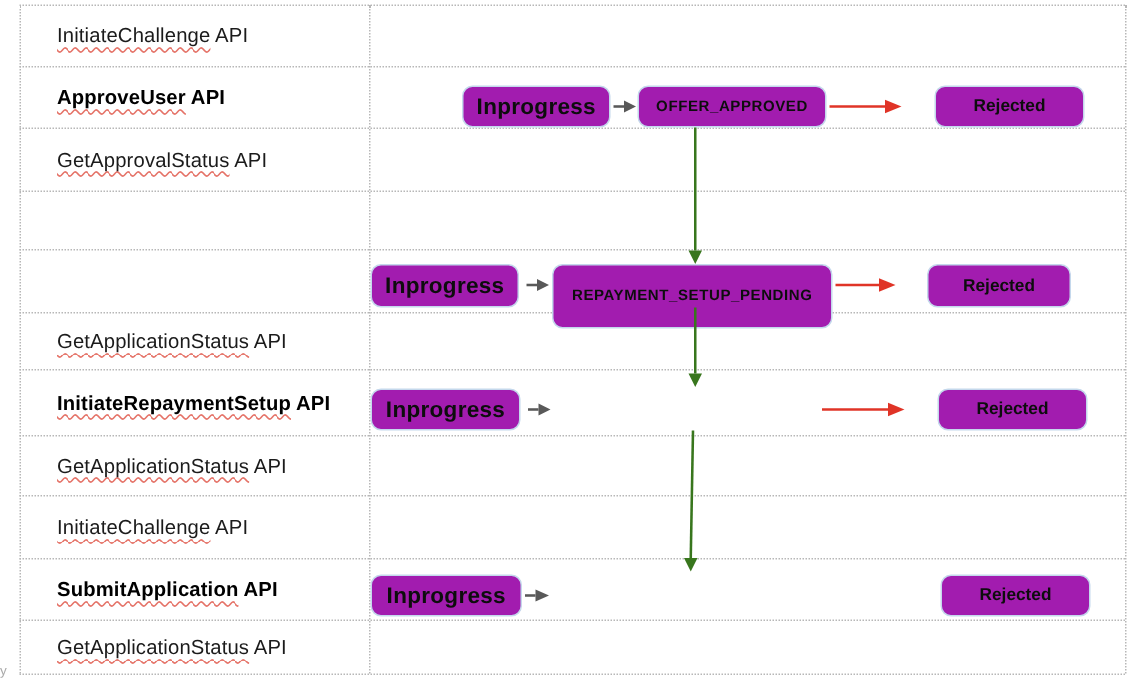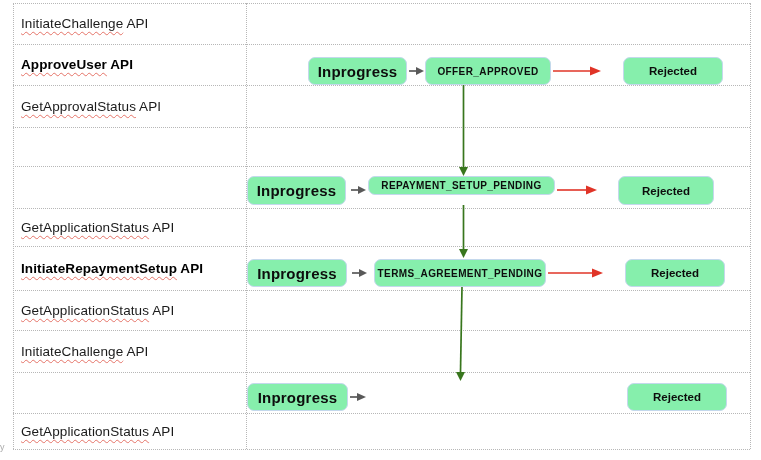--- a/index.html
+++ b/index.html
@@ -5,33 +5,33 @@
   html,body{margin:0;padding:0;background:#fff;}
   #canvas{
     position:relative;width:761px;height:460px;background:#fff;overflow:hidden;
     font-family:"Liberation Sans", sans-serif;
   }
   
   .hline{position:absolute;left:13px;width:737px;height:0;border-top:1px dotted #b7b7b7;}
   .vline{position:absolute;top:3px;height:446px;width:0;border-left:1px dotted #b7b7b7;}
   
   .cell{
-    position:absolute;left:8px;width:232px;display:flex;align-items:center;
+    position:absolute;left:25px;width:232px;display:flex;align-items:center;
     padding-left:13px;box-sizing:border-box;font-size:13.5px;color:#1b1b1b;
     letter-spacing:0.1px;
   }
   .cell.bold{font-weight:bold;color:#000;}
   .sq{
     text-decoration-line:underline;text-decoration-style:wavy;
     text-decoration-color:#e57368;text-decoration-thickness:1px;
     text-underline-offset:3px;
   }
   
   .fbox{
-    position:absolute;background:#86efac;border:1px solid #c4d8ec;border-radius:7px;
+    position:absolute;background:#a21caf;border:1px solid #c4d8ec;border-radius:7px;
     display:flex;align-items:center;justify-content:center;box-sizing:border-box;
     color:#0d0d0d;font-weight:bold;
   }
   .fbox.inprog{font-size:15px;letter-spacing:0.2px;}
   .fbox.state{font-size:10px;letter-spacing:0.4px;}
   .fbox.reject{font-size:11.5px;margin-left:20px;}
   
   #arrows{position:absolute;left:0;top:0;pointer-events:none;}
   .ag{stroke:#38761d;stroke-width:1.7;}
   .agf{fill:#38761d;}
@@ -76,49 +76,49 @@
   </div>
   <div class="cell bold" style="top:246px;height:44px">
     <span><span class="sq">InitiateRepaymentSetup</span><span> API</span></span>
   </div>
   <div class="cell" style="top:290px;height:40px">
     <span><span class="sq">GetApplicationStatus</span><span> API</span></span>
   </div>
   <div class="cell" style="top:330px;height:42px">
     <span><span class="sq">InitiateChallenge</span><span> API</span></span>
   </div>
+  <div class="cell bold" style="top:372px;height:41px">
+    <span><span class="sq">SubmitApplication</span><span> API</span></span>
+  </div>
   <div class="cell" style="top:413px;height:36px">
     <span><span class="sq">GetApplicationStatus</span><span> API</span></span>
   </div>
 
   <div class="fbox inprog" style="left:308px;top:57px;width:99px;height:28px">
       <span>Inprogress</span>
     </div>
   <div class="fbox state" style="left:425px;top:57px;width:126px;height:28px">
       <span>OFFER_APPROVED</span>
     </div>
   <div class="fbox reject" style="left:603px;top:57px;width:100px;height:28px">
       <span>Rejected</span>
     </div>
 
   <div class="fbox inprog" style="left:247px;top:176px;width:99px;height:29px">
       <span>Inprogress</span>
     </div>
-  <div class="fbox state" style="left:368px;top:176px;width:187px;height:19px">
+  <div class="fbox state" style="left:368px;top:176px;width:187px;height:43px">
       <span>REPAYMENT_SETUP_PENDING</span>
     </div>
   <div class="fbox reject" style="left:598px;top:176px;width:96px;height:29px">
       <span>Rejected</span>
     </div>
 
   <div class="fbox inprog" style="left:247px;top:259px;width:100px;height:28px">
       <span>Inprogress</span>
-    </div>
-  <div class="fbox state" style="left:374px;top:259px;width:172px;height:28px">
-      <span>TERMS_AGREEMENT_PENDING</span>
     </div>
   <div class="fbox reject" style="left:605px;top:259px;width:100px;height:28px">
       <span>Rejected</span>
     </div>
 
   <div class="fbox inprog" style="left:247px;top:383px;width:101px;height:28px">
       <span>Inprogress</span>
     </div>
   <div class="fbox reject" style="left:607px;top:383px;width:100px;height:28px">
       <span>Rejected</span>

